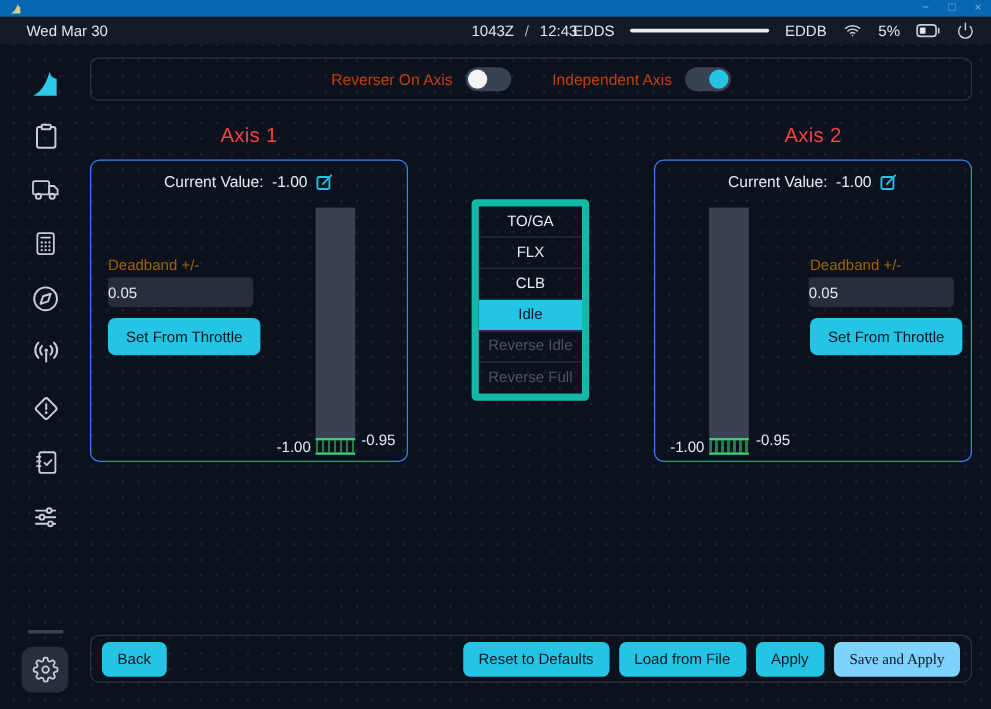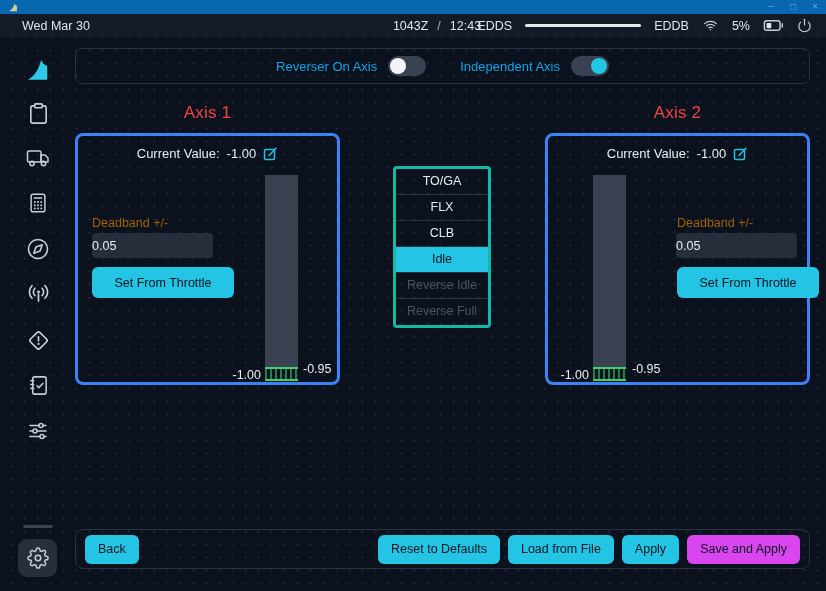--- a/index.html
+++ b/index.html
@@ -31,58 +31,58 @@
   .sidebar { position:absolute; top:37px; left:0; width:72px; bottom:0; }
   .side-item { position:absolute; left:25px; width:26px; height:26px; display:flex; align-items:center; justify-content:center; }
   .side-divider { position:absolute; left:23px; top:488px; width:30px; height:3px; background:#3a4250; border-radius:2px; }
   .gear-btn { position:absolute; left:18px; top:502px; width:39px; height:38px; background:#272e3c;
     border-radius:9px; display:flex; align-items:center; justify-content:center; }
   .icon-stroke { stroke:#c7ced9; stroke-width:1.7; fill:none; stroke-linecap:round; stroke-linejoin:round; }
 
   
   .togglebar { position:absolute; left:75px; top:48px; width:735px; height:36px;
     border:1px solid #2b3342; border-radius:7px; display:flex; align-items:center; justify-content:center; gap:34px; }
-  .tgl-group { display:flex; align-items:center; gap:11px; color:#0ea5e9; font-size:13px; }
+  .tgl-group { display:flex; align-items:center; gap:11px; color:#c2410c; font-size:13px; }
   .switch { width:38px; height:20px; border-radius:10px; background:#394252; position:relative; }
   .switch .knob { position:absolute; top:2px; width:16px; height:16px; border-radius:50%; }
   .switch.off .knob { left:2px; background:#f2f4f7; }
   .switch.on  .knob { right:2px; background:#23c4e4; }
 
   
   .axis-title { position:absolute; top:103px; width:265px; text-align:center; color:#ef4444;
     font-size:17px; font-weight:500; letter-spacing:.2px; }
-  .panel { position:absolute; top:133px; width:265px; height:252px; border:3px solid #3b82f6; border-radius:8px; }
+  .panel { position:absolute; top:133px; width:265px; height:252px; border:1px solid #3b82f6; border-radius:8px; }
   .cur-row { position:absolute; top:10px; left:0; right:0; display:flex; justify-content:center;
     align-items:center; gap:7px; color:#e8ecf1; font-size:13px; }
   .deadband-label { position:absolute; top:80px; color:#a16207; font-size:12.5px; }
   .deadband-input { position:absolute; top:97px; width:121px; height:25px; background:#272e3b; border:none;
     border-radius:4px; color:#e8ecf1; font-size:12.5px; font-family:"Liberation Sans",sans-serif; }
-  .set-btn { position:absolute; top:131px; width:142px; height:31px; background:#23c4e4; border:none;
+  .set-btn { position:absolute; top:131px; width:127px; height:31px; background:#23c4e4; border:none;
     border-radius:6px; color:#0d1522; font-size:12.5px; font-weight:500; font-family:"Liberation Sans",sans-serif; }
   .slider-track { position:absolute; top:39px; width:33px; height:192px; background:#3a4251; }
   .slider-marker { position:absolute; top:231px; width:33px; height:14px;
     border-top:2px solid #3ecf72; border-bottom:2px solid #3ecf72;
     background-image:repeating-linear-gradient(90deg, rgba(62,207,114,.55) 0 2px, transparent 2px 5px); }
   .range-label { position:absolute; color:#e8ecf1; font-size:12.5px; }
 
   
-  .detents { position:absolute; left:393px; top:166px; width:98px; border:3px solid #14b8a6;
+  .detents { position:absolute; left:393px; top:166px; width:98px; border:6px solid #14b8a6;
     border-radius:4px; overflow:hidden; }
   .detent { height:26px; line-height:25px; text-align:center; font-size:12.5px; color:#e8ecf1;
     border-bottom:1px solid #2b3342; }
   .detent:last-child { border-bottom:none; }
   .detent.selected { background:#23c4e4; color:#0f1620; font-weight:500; }
   .detent.disabled { color:#4a5463; }
 
   
   .footer { position:absolute; left:75px; top:529px; width:735px; height:40px; border:1px solid #2b3342;
     border-radius:8px; display:flex; align-items:center; padding:0 9px; }
   .btn { height:29px; border:none; border-radius:6px; background:#23c4e4; color:#0e1621;
     font-size:12.5px; font-weight:500; padding:0 13px; font-family:"Liberation Sans",sans-serif; }
-  .btn.green { background:#d946ef; }
+  .btn.green { background:#7dd3fc;font-family:Liberation Serif, serif; }
   .footer .spacer { flex:1; }
   .footer .right-group { display:flex; gap:8px;padding-left:24px; }
 </style>
 </head>
 <body>
 
 <div class="app">
 
   <div class="titlebar">
     <svg width="11" height="11" viewBox="0 0 24 24">

